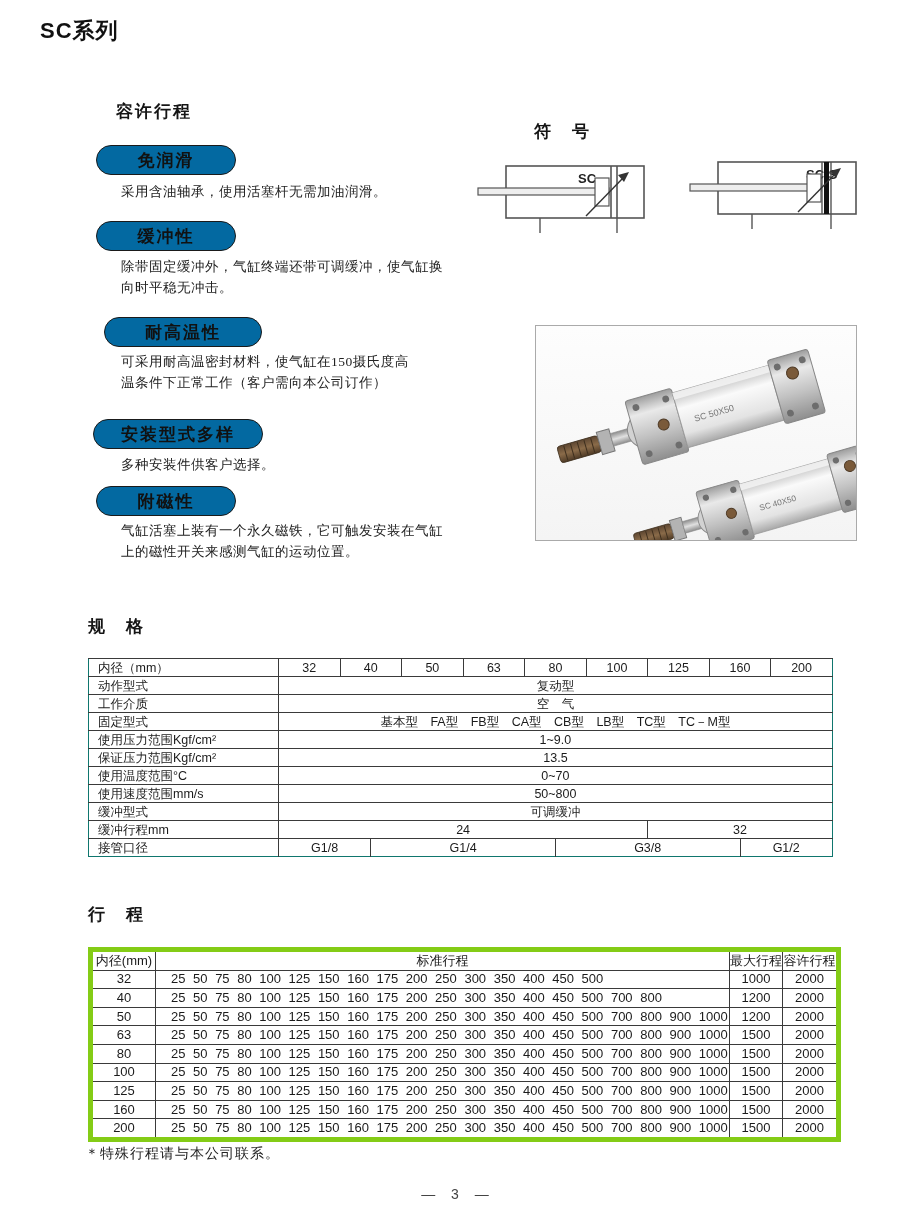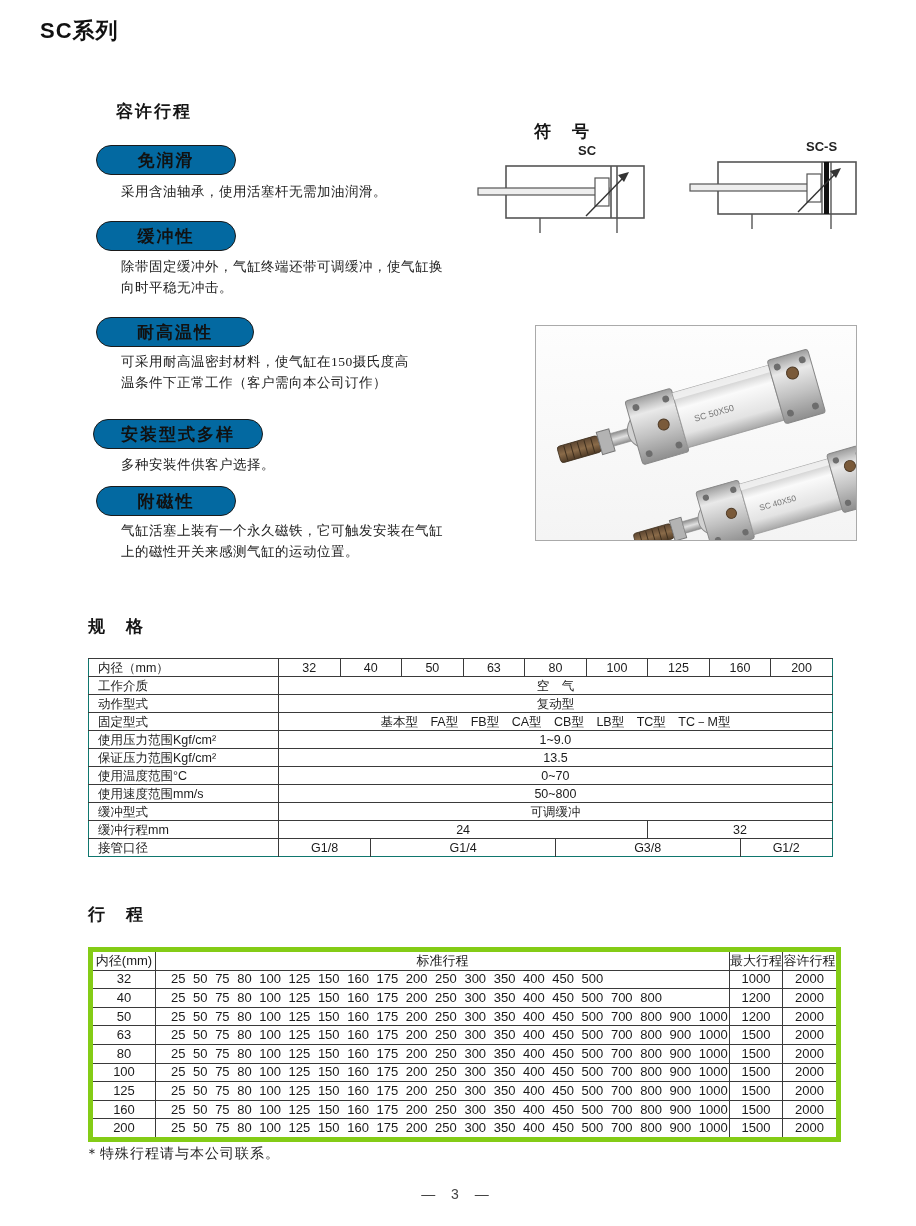--- a/index.html
+++ b/index.html
@@ -26,21 +26,21 @@
     font-family:"Liberation Sans","DejaVu Sans",sans-serif;
     font-size:17px;font-weight:bold;color:#111;letter-spacing:2px;
     box-sizing:border-box;background:#0369a1;
   }
   .feat-desc{
     font-size:13.5px;line-height:1.55;color:#222;letter-spacing:.5px;
   }
   
   .sym-label{
     font-family:"Liberation Sans","DejaVu Sans",sans-serif;
-    font-size:13px;font-weight:bold;color:#222;
+    font-size:13px;font-weight:bold;color:#222;margin-top:28px;
   }
   
   .photo{
     border:1px solid #aaa;background:linear-gradient(180deg,#fdfdfd,#f4f4f4);
     box-sizing:border-box;
   }
   
   table{border-collapse:collapse;}
   .spec-table{
     table-layout:fixed;width:744px;
@@ -82,21 +82,21 @@
   <div class="abs oval" style="left:96px;top:145px;width:140px;">
     <span>免润滑</span>
   </div>
   <div class="abs feat-desc" style="left:121px;top:182px;width:312px;">采用含油轴承，使用活塞杆无需加油润滑。</div>
 
   <div class="abs oval" style="left:96px;top:221px;width:140px;">
     <span>缓冲性</span>
   </div>
   <div class="abs feat-desc" style="left:121px;top:257px;width:322px;">除带固定缓冲外，气缸终端还带可调缓冲，使气缸换向时平稳无冲击。</div>
 
-  <div class="abs oval" style="left:96px;top:317px;width:158px;text-align:right;">
+  <div class="abs oval" style="left:104px;top:317px;width:158px;text-align:right;">
     <span>耐高温性</span>
   </div>
   <div class="abs feat-desc" style="left:121px;top:352px;width:296px;">可采用耐高温密封材料，使气缸在150摄氏度高温条件下正常工作（客户需向本公司订作）</div>
 
   <div class="abs oval" style="left:93px;top:419px;width:170px;">
     <span>安装型式多样</span>
   </div>
   <div class="abs feat-desc" style="left:121px;top:455px;width:300px;">多种安装件供客户选择。</div>
 
   <div class="abs oval" style="left:96px;top:486px;width:140px;">
@@ -212,26 +212,26 @@
           <td class="c bl" colspan="2">63</td>
           <td class="c bl" colspan="2">80</td>
           <td class="c bl" colspan="2">100</td>
           <td class="c bl" colspan="2">125</td>
           <td class="c bl" colspan="2">160</td>
           <td class="c bl" colspan="2">200</td>
         </tr>
     </tbody>
     <tbody>
         <tr>
+          <td class="lab">动作型式</td>
+          <td class="c" colspan="18">复动型</td>
+        </tr>
+        <tr>
           <td class="lab">工作介质</td>
           <td class="c" colspan="18">空　气</td>
-        </tr>
-        <tr>
-          <td class="lab">动作型式</td>
-          <td class="c" colspan="18">复动型</td>
         </tr>
         <tr>
           <td class="lab">固定型式</td>
           <td class="c" colspan="18">基本型　FA型　FB型　CA型　CB型　LB型　TC型　TC－M型</td>
         </tr>
         <tr>
           <td class="lab">使用压力范围Kgf/cm²</td>
           <td class="c" colspan="18">1~9.0</td>
         </tr>
         <tr>

